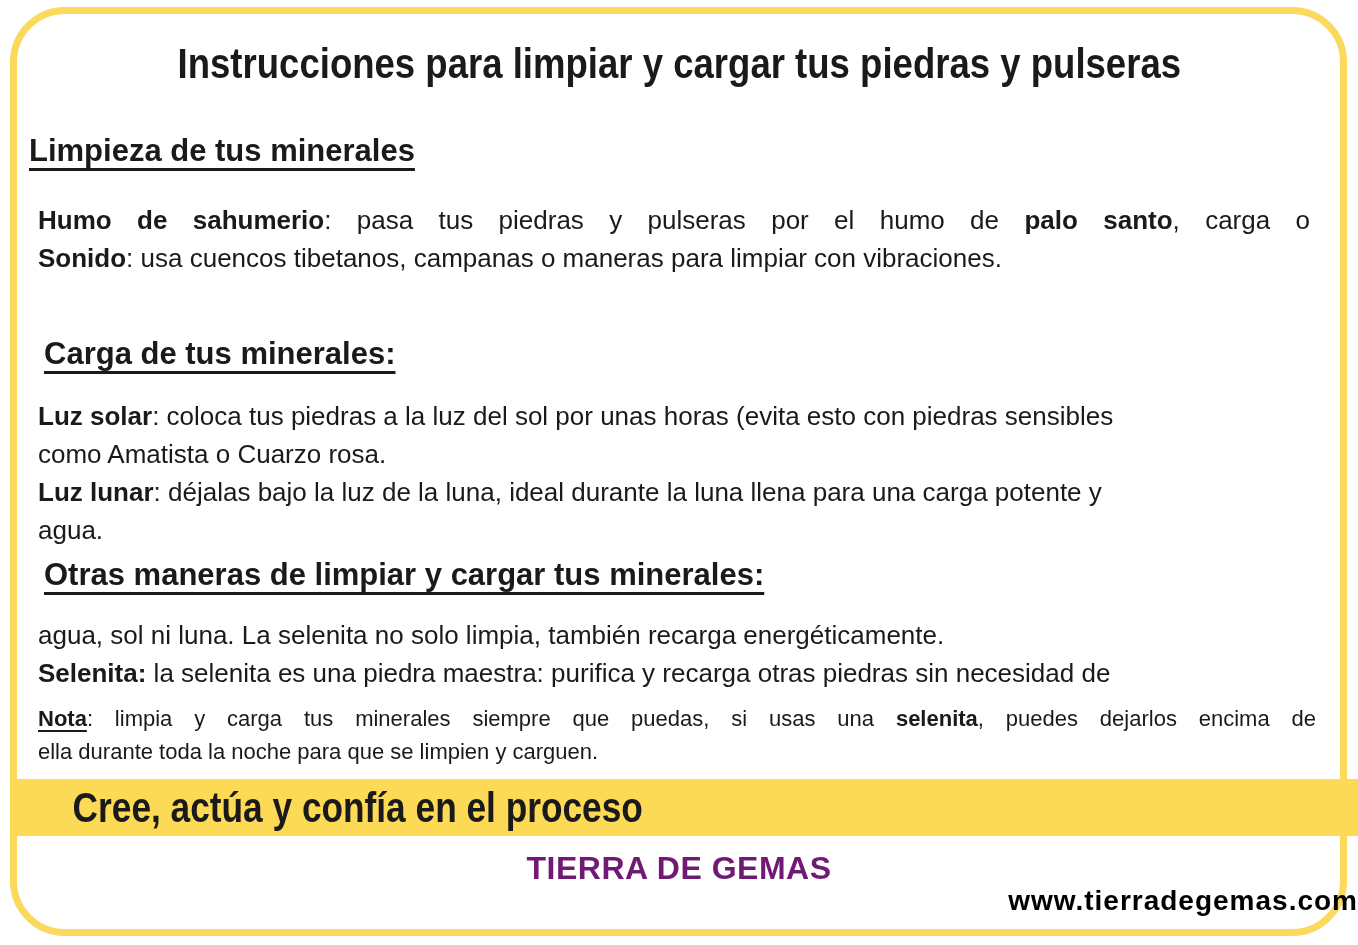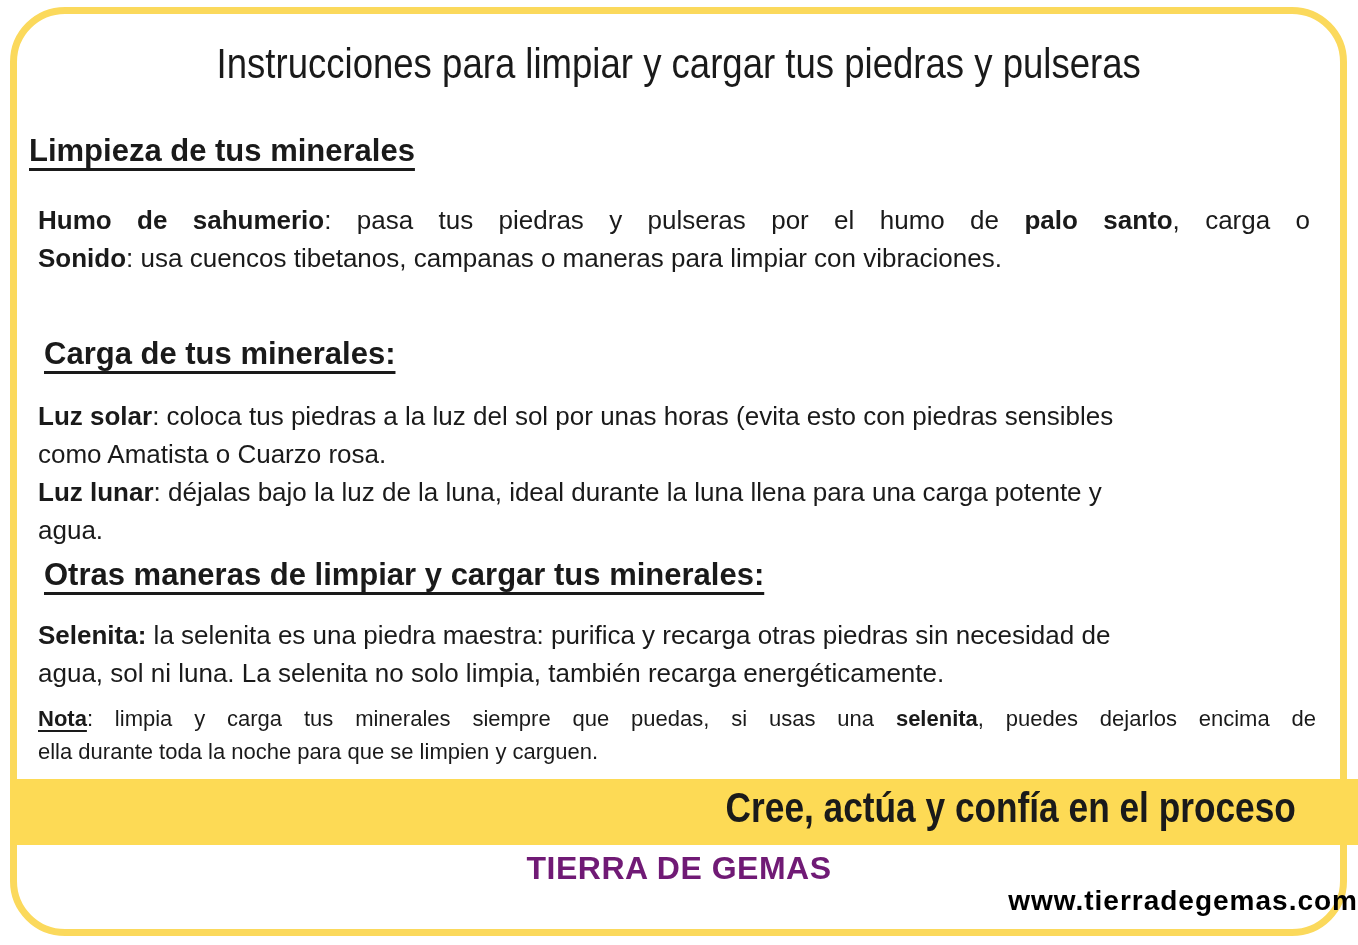--- a/index.html
+++ b/index.html
@@ -14,21 +14,21 @@
   .frame{
     position:absolute;
     left:10px;top:7px;right:11px;bottom:9px;
     border:7px solid #FBD95C;
     border-radius:55px;
     z-index:0;
   }
   .title{
     position:absolute;top:38px;left:0;width:100%;
     text-align:center;
-    font-weight:normal;font-size:43px;line-height:50px;
+    font-weight:bold;font-size:43px;line-height:50px;
     z-index:2;margin:0;
   }
   .condense{
     display:inline-block;
     transform:scaleX(0.85);
     transform-origin:center;
     white-space:nowrap;
   }
   .heading{
     position:absolute;
@@ -53,23 +53,23 @@
   .nota{top:702px;font-size:22px;line-height:33px;width:1278px;}
   .line{white-space:nowrap;}
   .line.justify{
     white-space:normal;
     text-align:justify;
     text-align-last:justify;
   }
   .b{font-weight:bold;}
   .u{text-decoration:underline;text-decoration-thickness:2px;text-underline-offset:4px;}
   .banner{
-    position:absolute;top:779px;left:10px;right:0;height:66px;
+    position:absolute;top:779px;left:10px;right:0;height:57px;
     background:#FDDA55;
-    text-align:right;
+    text-align:left;
     z-index:3;
   }
   .banner-text{
     font-weight:bold;font-size:43px;line-height:57px;
     display:inline-block;
     transform:scaleX(0.82);
     transform-origin:center;
     white-space:nowrap;
   }
   .brand{
@@ -105,22 +105,22 @@
 <h2 class="heading h-carga">Carga de tus minerales:</h2>
 <div class="para p2">
     <div class="line"><span class="b">Luz solar</span><span>: coloca tus piedras a la luz del sol por unas horas (evita esto con piedras sensibles</span></div>
     <div class="line"><span>como Amatista o Cuarzo rosa.</span></div>
     <div class="line"><span class="b">Luz lunar</span><span>: déjalas bajo la luz de la luna, ideal durante la luna llena para una carga potente y</span></div>
     <div class="line"><span>agua.</span></div>
   </div>
 
 <h2 class="heading h-otras">Otras maneras de limpiar y cargar tus minerales:</h2>
 <div class="para p3">
+    <div class="line"><span>agua, sol ni luna. La selenita no solo limpia, también recarga energéticamente.</span></div>
     <div class="line"><span class="b">Selenita:</span><span> la selenita es una piedra maestra: purifica y recarga otras piedras sin necesidad de</span></div>
-    <div class="line"><span>agua, sol ni luna. La selenita no solo limpia, también recarga energéticamente.</span></div>
   </div>
 
 <div class="para nota">
     <div class="line justify"><span class="b u">Nota</span><span>: limpia y carga tus minerales siempre que puedas, si usas una </span><span class="b">selenita</span><span>, puedes dejarlos encima de</span></div>
     <div class="line"><span>ella durante toda la noche para que se limpien y carguen.</span></div>
   </div>
 
 <div class="banner">
   <span class="banner-text">Cree, actúa y confía en el proceso</span>
 </div>

